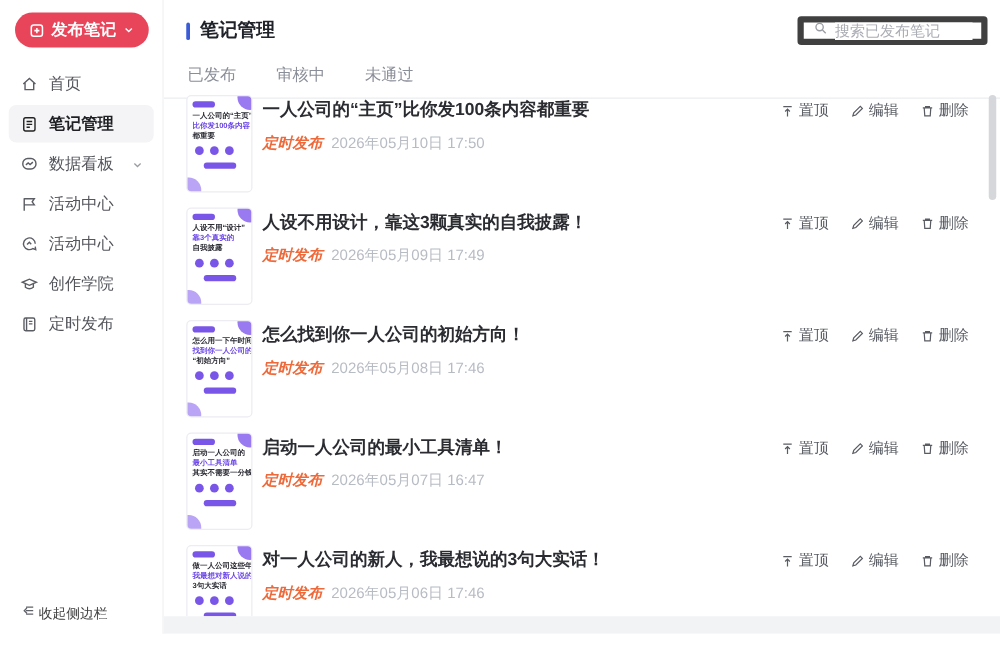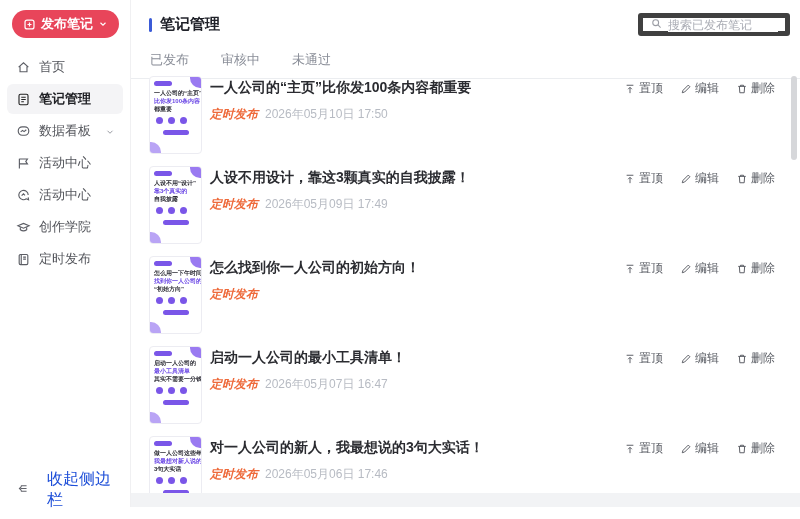--- a/index.html
+++ b/index.html
@@ -11,21 +11,21 @@
   .sidebar { width:131px; height:100%; border-right:1px solid #f0f0f2; display:flex; flex-direction:column; background:#fff; position:relative; }
   .publish-btn { margin:10px 11px 14px 12px; height:28px; background:#e8455a; border:none; border-radius:15px;
     color:#fff; font-size:13px; font-weight:bold; display:flex; align-items:center; justify-content:center; gap:5px; cursor:pointer; }
   .publish-btn svg { display:block; }
   .nav { flex:1; }
   .nav-item { height:30px; margin:0 7px 2px 7px; padding:0 9px; display:flex; align-items:center; gap:8px;
     font-size:13px; color:#54565c; border-radius:6px; cursor:pointer; position:relative; }
   .nav-item.active { background:#f4f4f6; color:#1f2024; font-weight:bold; }
   .nav-item .nicon { width:15px; height:15px; flex-shrink:0; display:flex; align-items:center; }
   .nav-item .chev { position:absolute; right:8px; top:9px; }
-  .collapse-row { height:34px; display:flex; align-items:center; gap:18px; padding:0 16px; font-size:16px; color:#1d4ed8; cursor:pointer; }
+  .collapse-row { height:34px; display:flex; align-items:center; gap:2px; padding:0 16px; font-size:11px; color:#404040; cursor:pointer; }
 
   
   .main { flex:1; position:relative; background:#fff; overflow:hidden; }
   .main-header { display:flex; align-items:center; justify-content:space-between; padding:13px 10px 2px 18px; }
   .page-title { display:flex; align-items:center; gap:8px; font-size:15px; font-weight:bold; color:#20222a; }
   .title-bar { width:3px; height:14px; background:#3b5bd7; border-radius:2px; }
   .search-box { width:152px; height:23px; border:5px solid #404040; border-radius:3px; display:flex; align-items:center; padding:0 7px; gap:5px; background:#fff; }
   .search-box input { border:none; outline:none; flex:1; font-size:12px; color:#333; width:100%; font-family:inherit; }
   .search-box input::placeholder { color:#abadb5; }
 
@@ -287,20 +287,21 @@
               <i></i>
               <i></i>
               <i></i>
             </div>
           <div class="thumb-pill"></div>
         </div>
         <div class="note-body">
           <div class="note-title">怎么找到你一人公司的初始方向！</div>
           <div class="note-meta">
             <span class="note-tag">定时发布</span>
+            <span class="note-date">2026年05月08日 17:46</span>
           </div>
         </div>
         <div class="note-actions">
           <span class="act">
             <span>
                 <svg width="12" height="12" viewBox="0 0 16 16" fill="none" stroke="#595c63" stroke-width="1.3">
                   <path d="M3.5 3h9M8 13.5V6M5.5 8.3L8 5.8l2.5 2.5"></path>
                 </svg>
               </span>
             <span>置顶</span>

